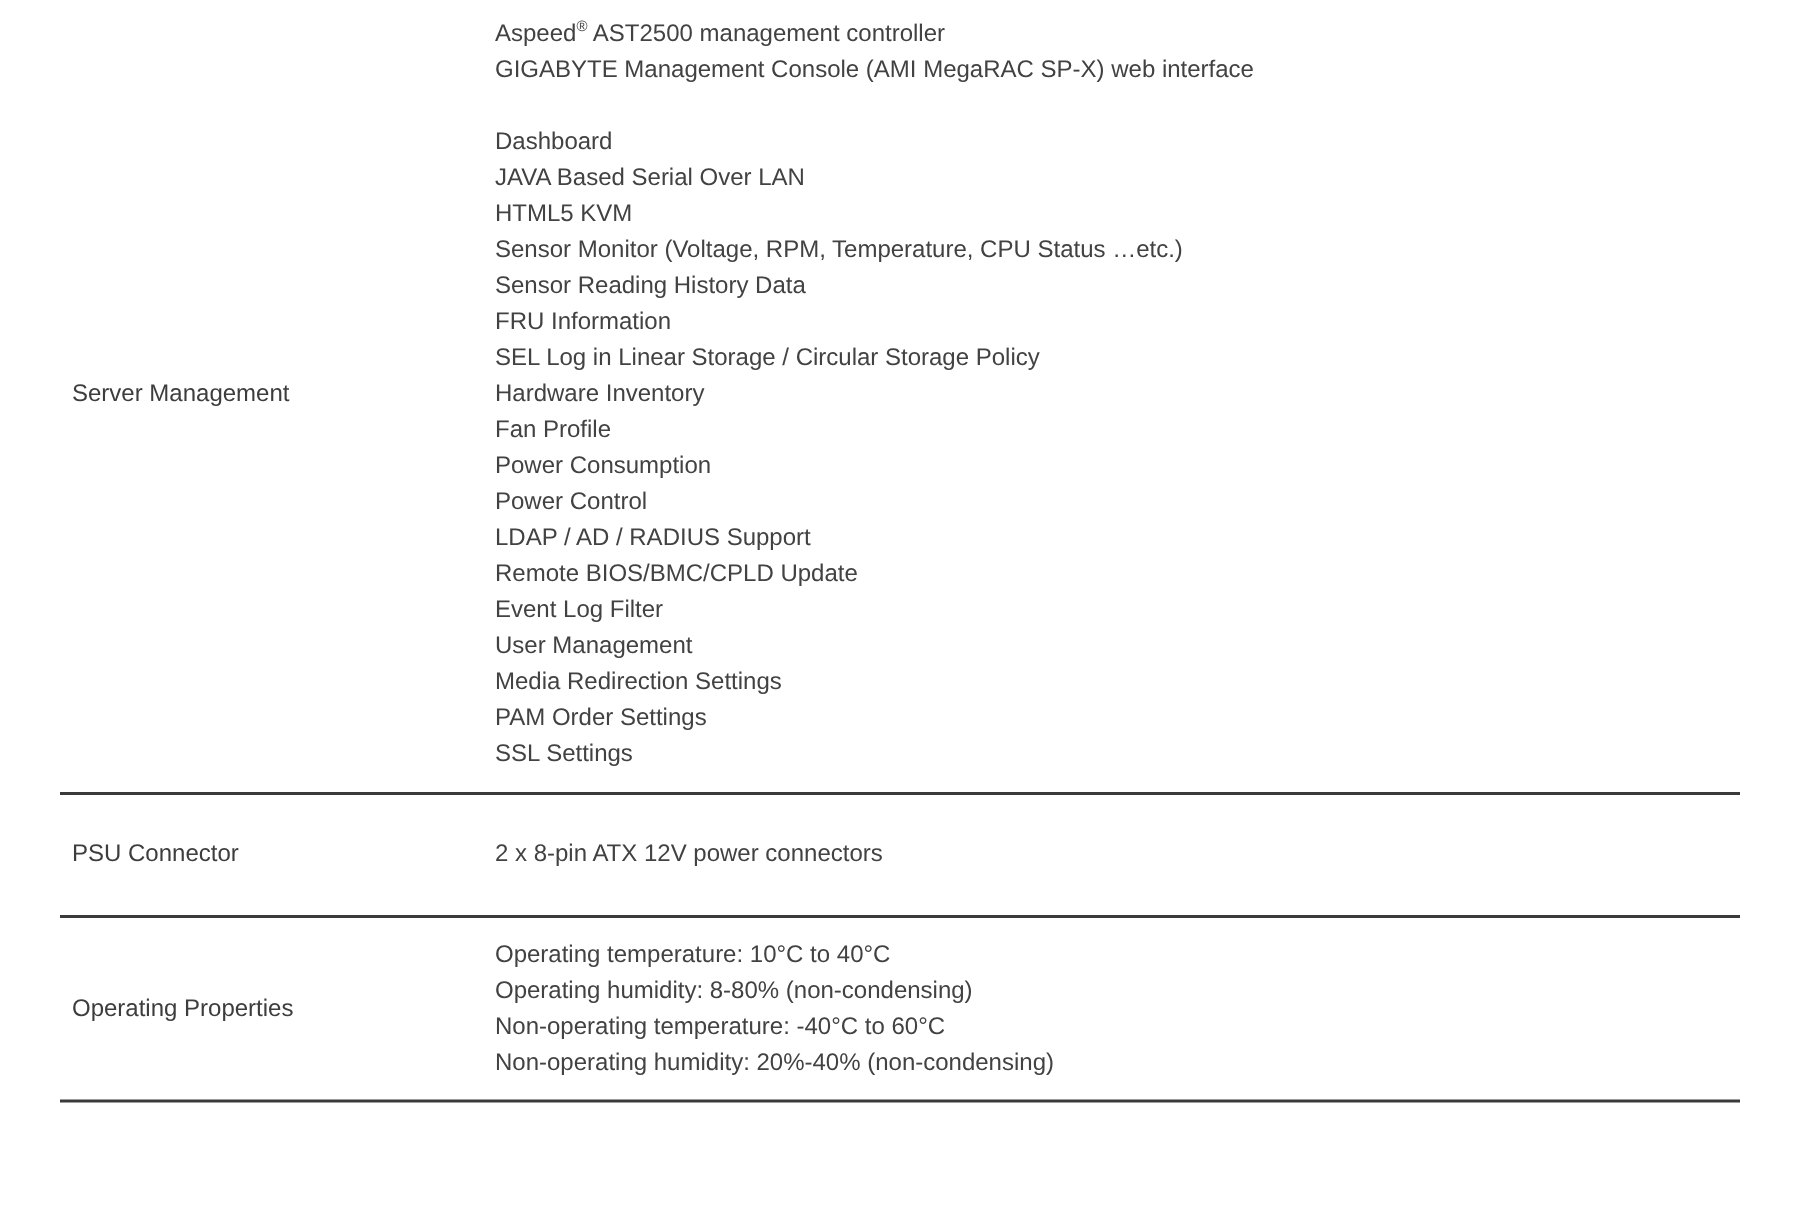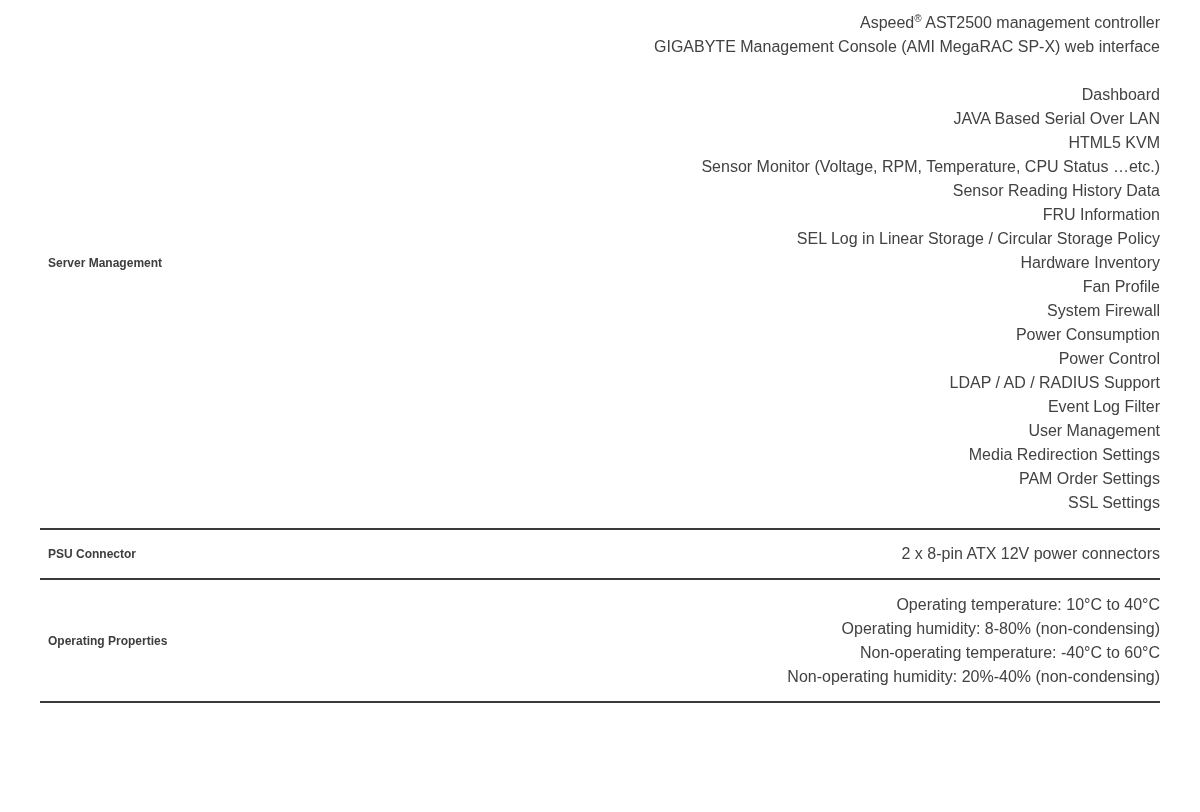--- a/index.html
+++ b/index.html
@@ -18,45 +18,44 @@
   .spec-table {
     position: absolute;
     left: 40px;
     top: 0;
     width: 1120px;
     border-bottom: 2px solid #3a3a3a;
   }
   .spec-row {
     display: flex;
     align-items: center;
-    padding: 12px 0;
+    padding: 28px 0;
   }
   .spec-row + .spec-row {
     border-top: 2px solid #3a3a3a;
   }
   .spec-row:first-child {
     padding: 11px 0 13px 0; 
   }
   .spec-row:last-child {
     padding: 13px 0 12px 0;
   }
   .spec-label {
     width: 290px;
     min-width: 290px;
     box-sizing: border-box;
     padding-left: 8px;
-    font-size: 12px;
-    font-weight: bold;
+    font-size: 16px;
+    font-weight: normal;
     color: #3d3d3d;
   }
   .spec-content {
     flex: 1;
     font-size: 16px;
     line-height: 24px;
-    text-align: right;
   }
   .spec-line {
     min-height: 24px;
     white-space: pre-wrap;
   }
   .spec-line sup {
     font-size: 10px;
     line-height: 0;
     vertical-align: super;
   }
@@ -73,24 +72,24 @@
         <div class="spec-line">&nbsp;</div>
         <div class="spec-line">Dashboard</div>
         <div class="spec-line">JAVA Based Serial Over LAN</div>
         <div class="spec-line">HTML5 KVM</div>
         <div class="spec-line">Sensor Monitor (Voltage, RPM, Temperature, CPU Status …etc.)</div>
         <div class="spec-line">Sensor Reading History Data</div>
         <div class="spec-line">FRU Information</div>
         <div class="spec-line">SEL Log in Linear Storage / Circular Storage Policy</div>
         <div class="spec-line">Hardware Inventory</div>
         <div class="spec-line">Fan Profile</div>
-        <div class="spec-line">System Firewall</div>
         <div class="spec-line">Power Consumption</div>
         <div class="spec-line">Power Control</div>
         <div class="spec-line">LDAP / AD / RADIUS Support</div>
+        <div class="spec-line">Remote BIOS/BMC/CPLD Update</div>
         <div class="spec-line">Event Log Filter</div>
         <div class="spec-line">User Management</div>
         <div class="spec-line">Media Redirection Settings</div>
         <div class="spec-line">PAM Order Settings</div>
         <div class="spec-line">SSL Settings</div>
       </div>
   </section>
 
   <section class="spec-row">
     <div class="spec-label">PSU Connector</div>

